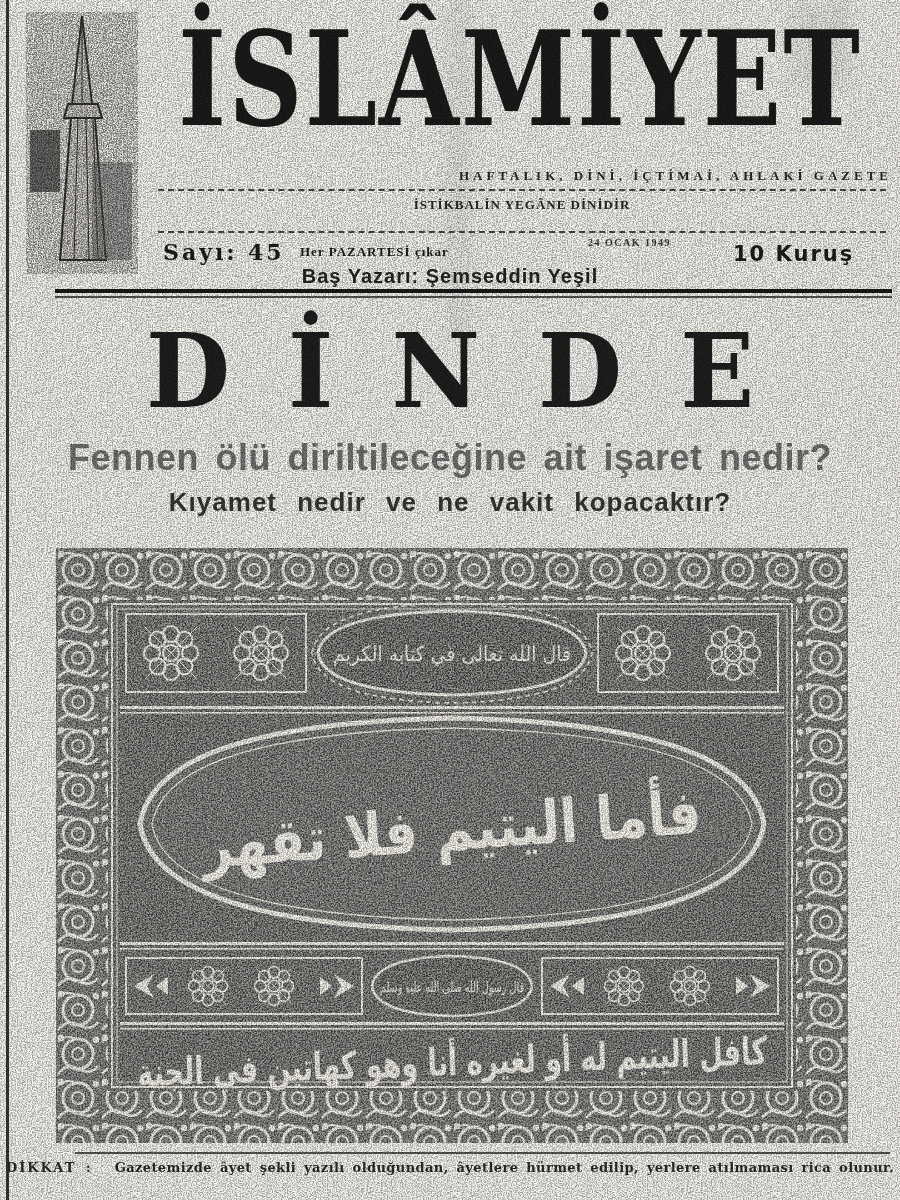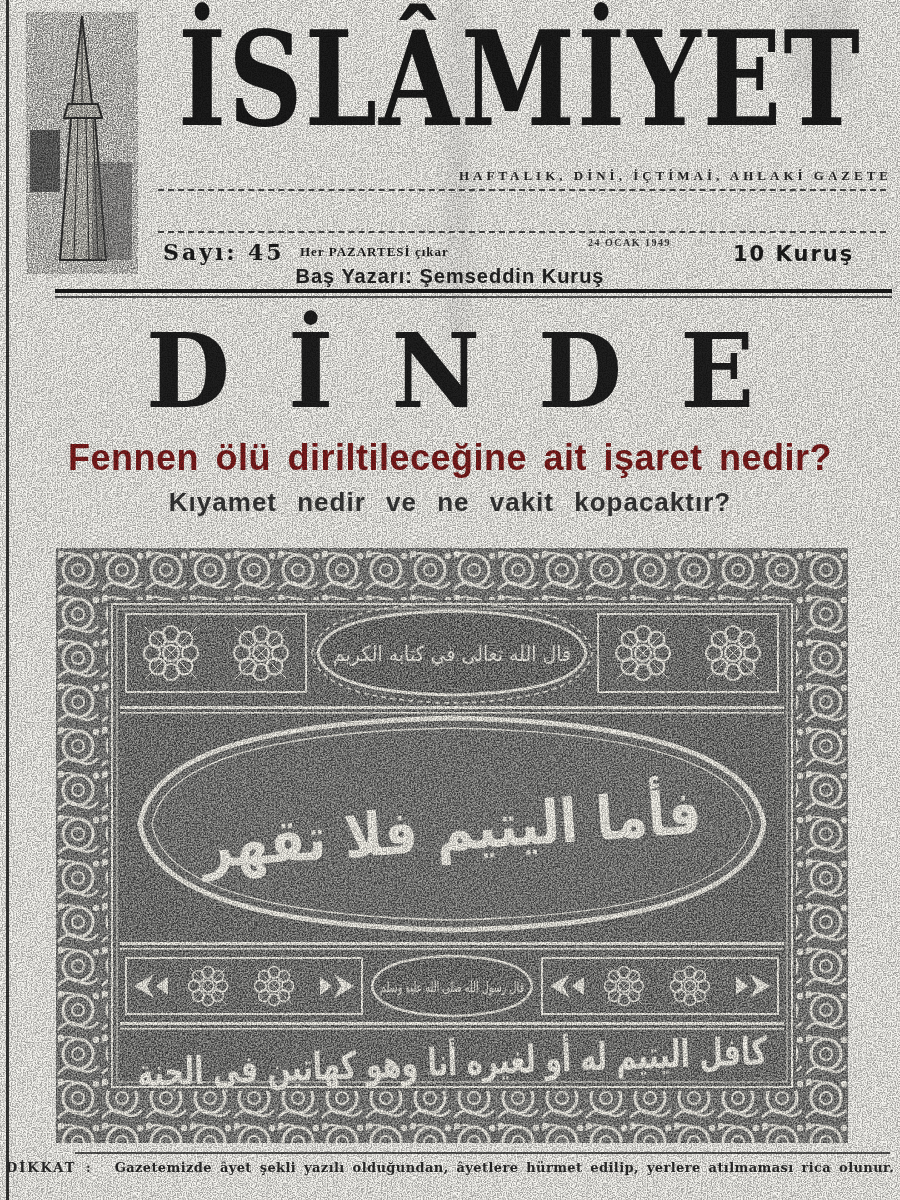--- a/index.html
+++ b/index.html
@@ -43,21 +43,21 @@
   
   .headline{
     left:0;right:0;top:320px;text-align:center;
     font-family:"DejaVu Serif",serif;font-weight:bold;font-size:97px;line-height:1;
     letter-spacing:58px;padding-left:58px;color:#202020;
     transform:scaleY(1.06);transform-origin:top center;white-space:nowrap;
   }
   .deck{
     left:0;right:0;top:437px;text-align:center;
     font-family:"Liberation Sans",sans-serif;font-weight:bold;font-size:36px;
-    letter-spacing:.5px;word-spacing:6px;color:#7f1d1d;white-space:nowrap;
+    letter-spacing:.5px;word-spacing:6px;color:#737373;white-space:nowrap;
   }
   .subdeck{
     left:0;right:0;top:487px;text-align:center;
     font-family:"Liberation Sans",sans-serif;font-size:26px;font-weight:bold;
     letter-spacing:1px;word-spacing:12px;color:#383838;white-space:nowrap;
   }
   
   .panel{left:56px;top:548px;}
   
   .footer-rule{left:75px;right:10px;top:1152px;height:0;border-top:2px solid #303030;opacity:.8;}
@@ -125,31 +125,32 @@
   </g>
   <rect x="4" y="118" width="30" height="62" fill="#585858" opacity="0.8"></rect>
   <rect x="66" y="150" width="40" height="98" fill="#6a6a6a" opacity="0.5"></rect>
   <rect x="0" y="0" width="112" height="262" filter="url(#pgrain)" opacity="0.45"></rect>
 </svg>
 
 <div class="abs paper-title">İSLÂMİYET</div>
 <div class="abs paper-subtitle">HAFTALIK, DİNİ, İÇTİMAİ, AHLAKİ GAZETE</div>
 <div class="abs rule-dashed rule-1"></div>
 <div class="abs slogan">
+  <div>İSTİKBALİN YEGÂNE DİNİDİR</div>
 </div>
 <div class="abs rule-dashed rule-2"></div>
 
 <div class="abs issue-no">Sayı: 45</div>
 <div class="abs frequency">Her PAZARTESİ çıkar</div>
 <div class="abs issue-date">24 OCAK 1949</div>
 <div class="abs price">10 Kuruş</div>
 <div class="abs editor-line">
   <span>Baş Yazarı:</span>
   <span> </span>
-  <span>Şemseddin Kuruş</span>
+  <span>Şemseddin Yeşil</span>
 </div>
 <div class="abs thick-rule-a"></div>
 <div class="abs thick-rule-b"></div>
 
 <div class="abs headline">DİNDE</div>
 <div class="abs deck">Fennen ölü diriltileceğine ait işaret nedir?</div>
 <div class="abs subdeck">Kıyamet nedir ve ne vakit kopacaktır?</div>
 
 <svg class="abs panel" width="792" height="595" viewBox="0 0 792 595">
   <rect width="792" height="595" fill="#4a4a4a"></rect>

